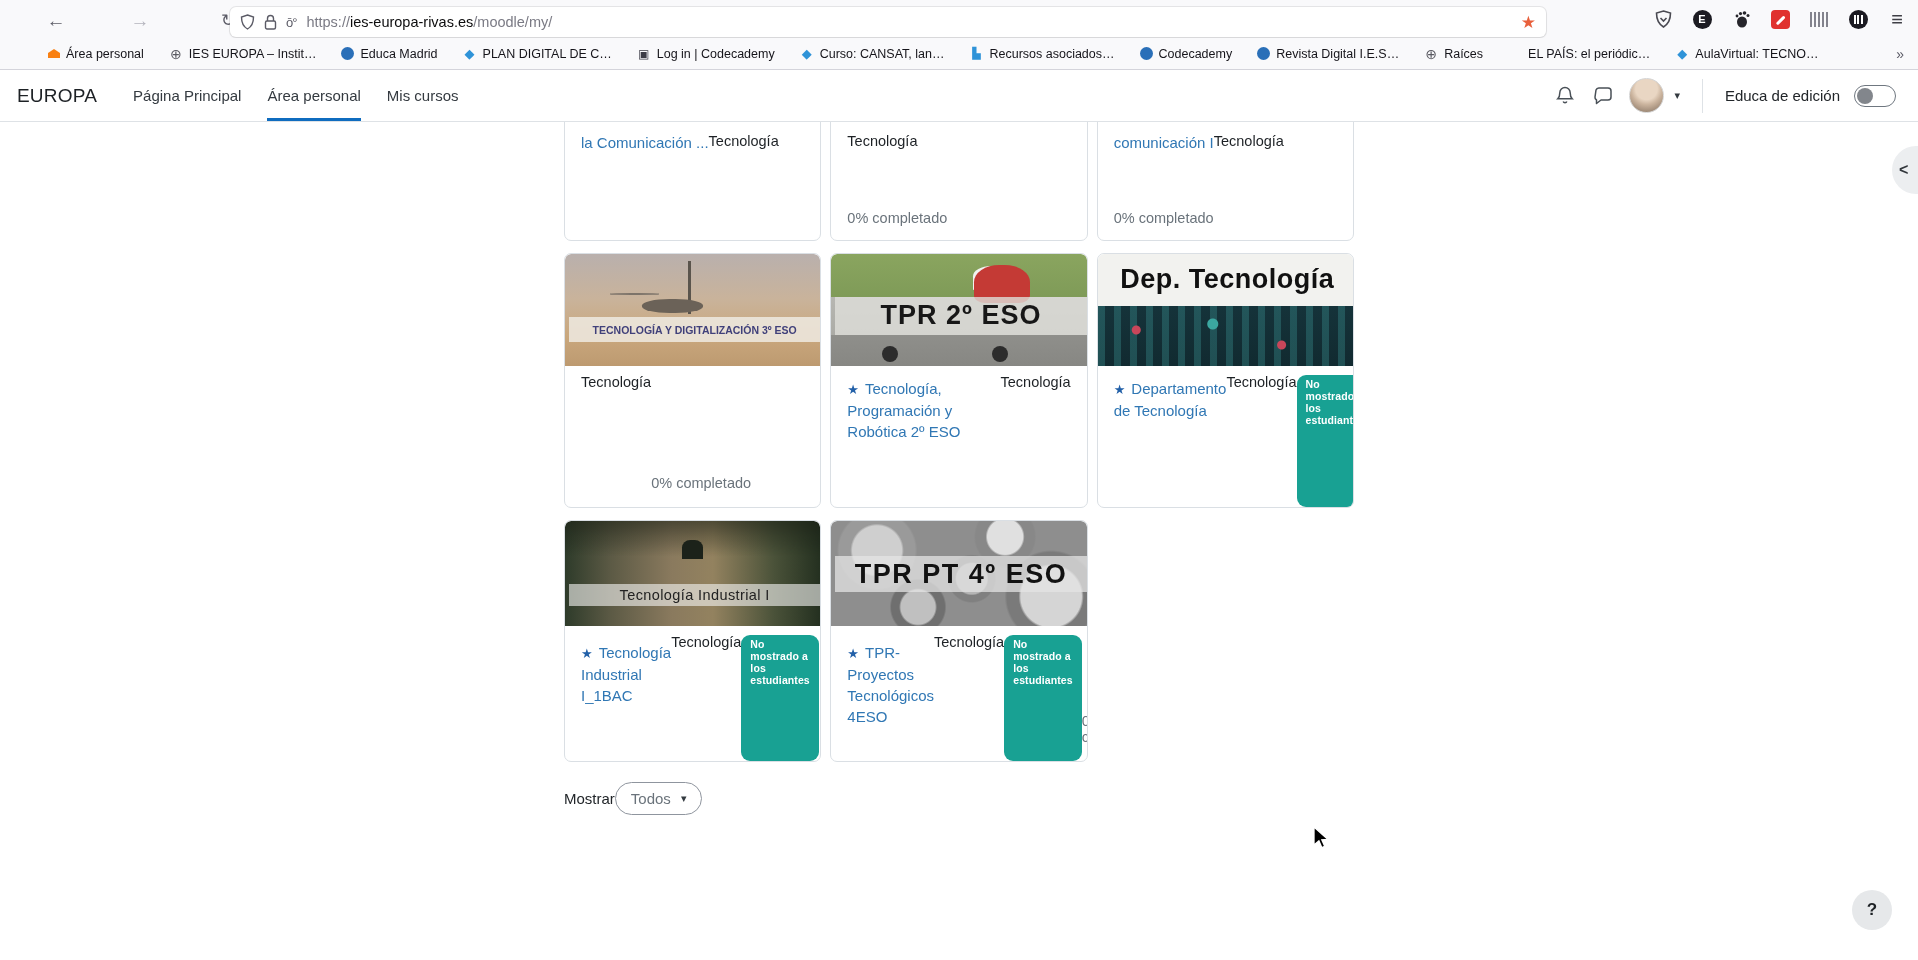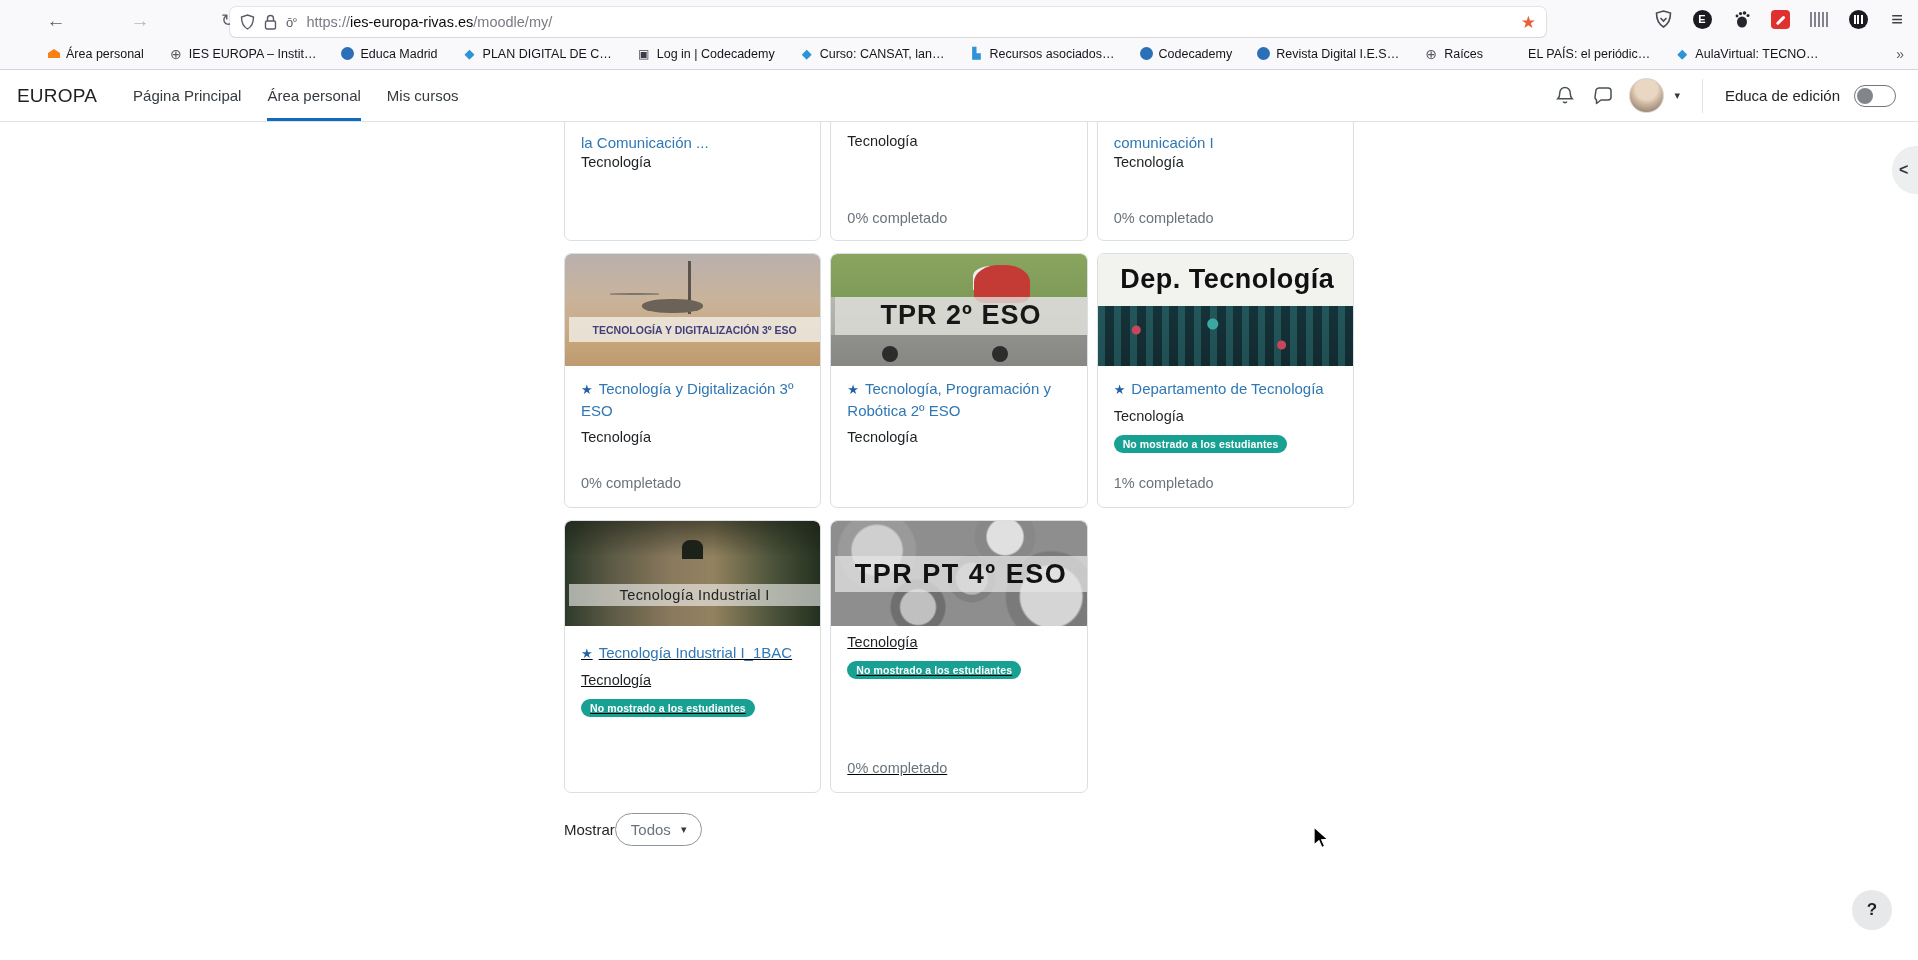--- a/index.html
+++ b/index.html
@@ -62,23 +62,23 @@
   .editmode-label { font-size:15px; color:#212529; }
   .toggle { width:42px; height:22px; border:1px solid #6f7780; border-radius:11px; background:#fff; position:relative; }
   .toggle .knob { position:absolute; left:2px; top:2px; width:16px; height:16px; border-radius:50%; background:#82868c; }
 
   
   .content-viewport { position:absolute; left:0; top:122px; right:0; bottom:0; overflow:hidden; background:#fff; }
   .grid { margin:-133px 0 0 564px; width:790px; display:grid; grid-template-columns:repeat(3,1fr); column-gap:9px; row-gap:12px; }
   .card { background:#fff; border:1px solid #dadfe4; border-radius:7px; position:relative; display:flex; flex-direction:column; overflow:hidden; }
   .r1 { height:252px; }
   .r2 { height:255px; }
-  .r3 { height:273px;text-decoration:underline; }
+  .r3 { height:242px; }
   .r1-pad { height:142px; flex:0 0 auto; }
-  .card-body { padding:0 16px; display:flex; flex-direction:column; flex:1 1 auto; }
+  .card-body { padding:0 16px; display:flex; flex-direction:row; flex:1 1 auto; }
   .card-title { margin-top:12px; line-height:21px; font-size:15px; }
   .r3 .card-title { margin-top:16px; }
   .star { color:#2260a8; font-size:13px; margin-right:6px; }
   .course-link { color:#3077b4; text-decoration:none; cursor:pointer; }
   .card-cat { margin-top:7px; font-size:14.5px; color:#1d2125; line-height:19px; }
   .badge { margin-top:9px; width:fit-content; background:#18a193; color:#fff; font-size:10.5px; font-weight:700; padding:2.5px 9px 3px; border-radius:9px; letter-spacing:0.1px; }
   .completion { margin-top:auto; margin-bottom:16px; font-size:14.5px; color:#6a737b; }
   .completion.abs { position:absolute; left:16px; bottom:14px; margin:0; }
   .r1 .card-cat { margin-top:0; }
   .r1 .card-title { margin-top:0; }
@@ -290,21 +290,20 @@
           <div class="card-cat">Tecnología</div>
         </div>
         <div class="completion abs">0% completado</div>
       </div>
 
       <div class="card r2">
         <div class="card-img img-mars">
           <span class="img-caption cap-mars">TECNOLOGÍA Y DIGITALIZACIÓN 3º ESO</span>
         </div>
         <div class="card-body">
-          <div class="card-title"><span class="star">★</span><a class="course-link">Tecnología y Digitalización 3º ESO</a></div>
           <div class="card-cat">Tecnología</div>
 
           <div class="completion">0% completado</div>
         </div>
       </div>
       <div class="card r2">
         <div class="card-img img-car">
           <span class="img-caption cap-car">TPR 2º ESO</span>
         </div>
         <div class="card-body">
@@ -334,20 +333,21 @@
           <div class="card-cat">Tecnología</div>
           <span class="badge">No mostrado a los estudiantes</span>
 
         </div>
       </div>
       <div class="card r3">
         <div class="card-img img-gears">
           <span class="img-caption cap-gears">TPR PT 4º ESO</span>
         </div>
         <div class="card-body">
+          <div class="card-title"><span class="star">★</span><a class="course-link">TPR-Proyectos Tecnológicos 4ESO</a></div>
           <div class="card-cat">Tecnología</div>
           <span class="badge">No mostrado a los estudiantes</span>
           <div class="completion">0% completado</div>
         </div>
       </div>
 
     </div>
 
     <div class="filter-row">
       <span class="filter-label">Mostrar</span>

